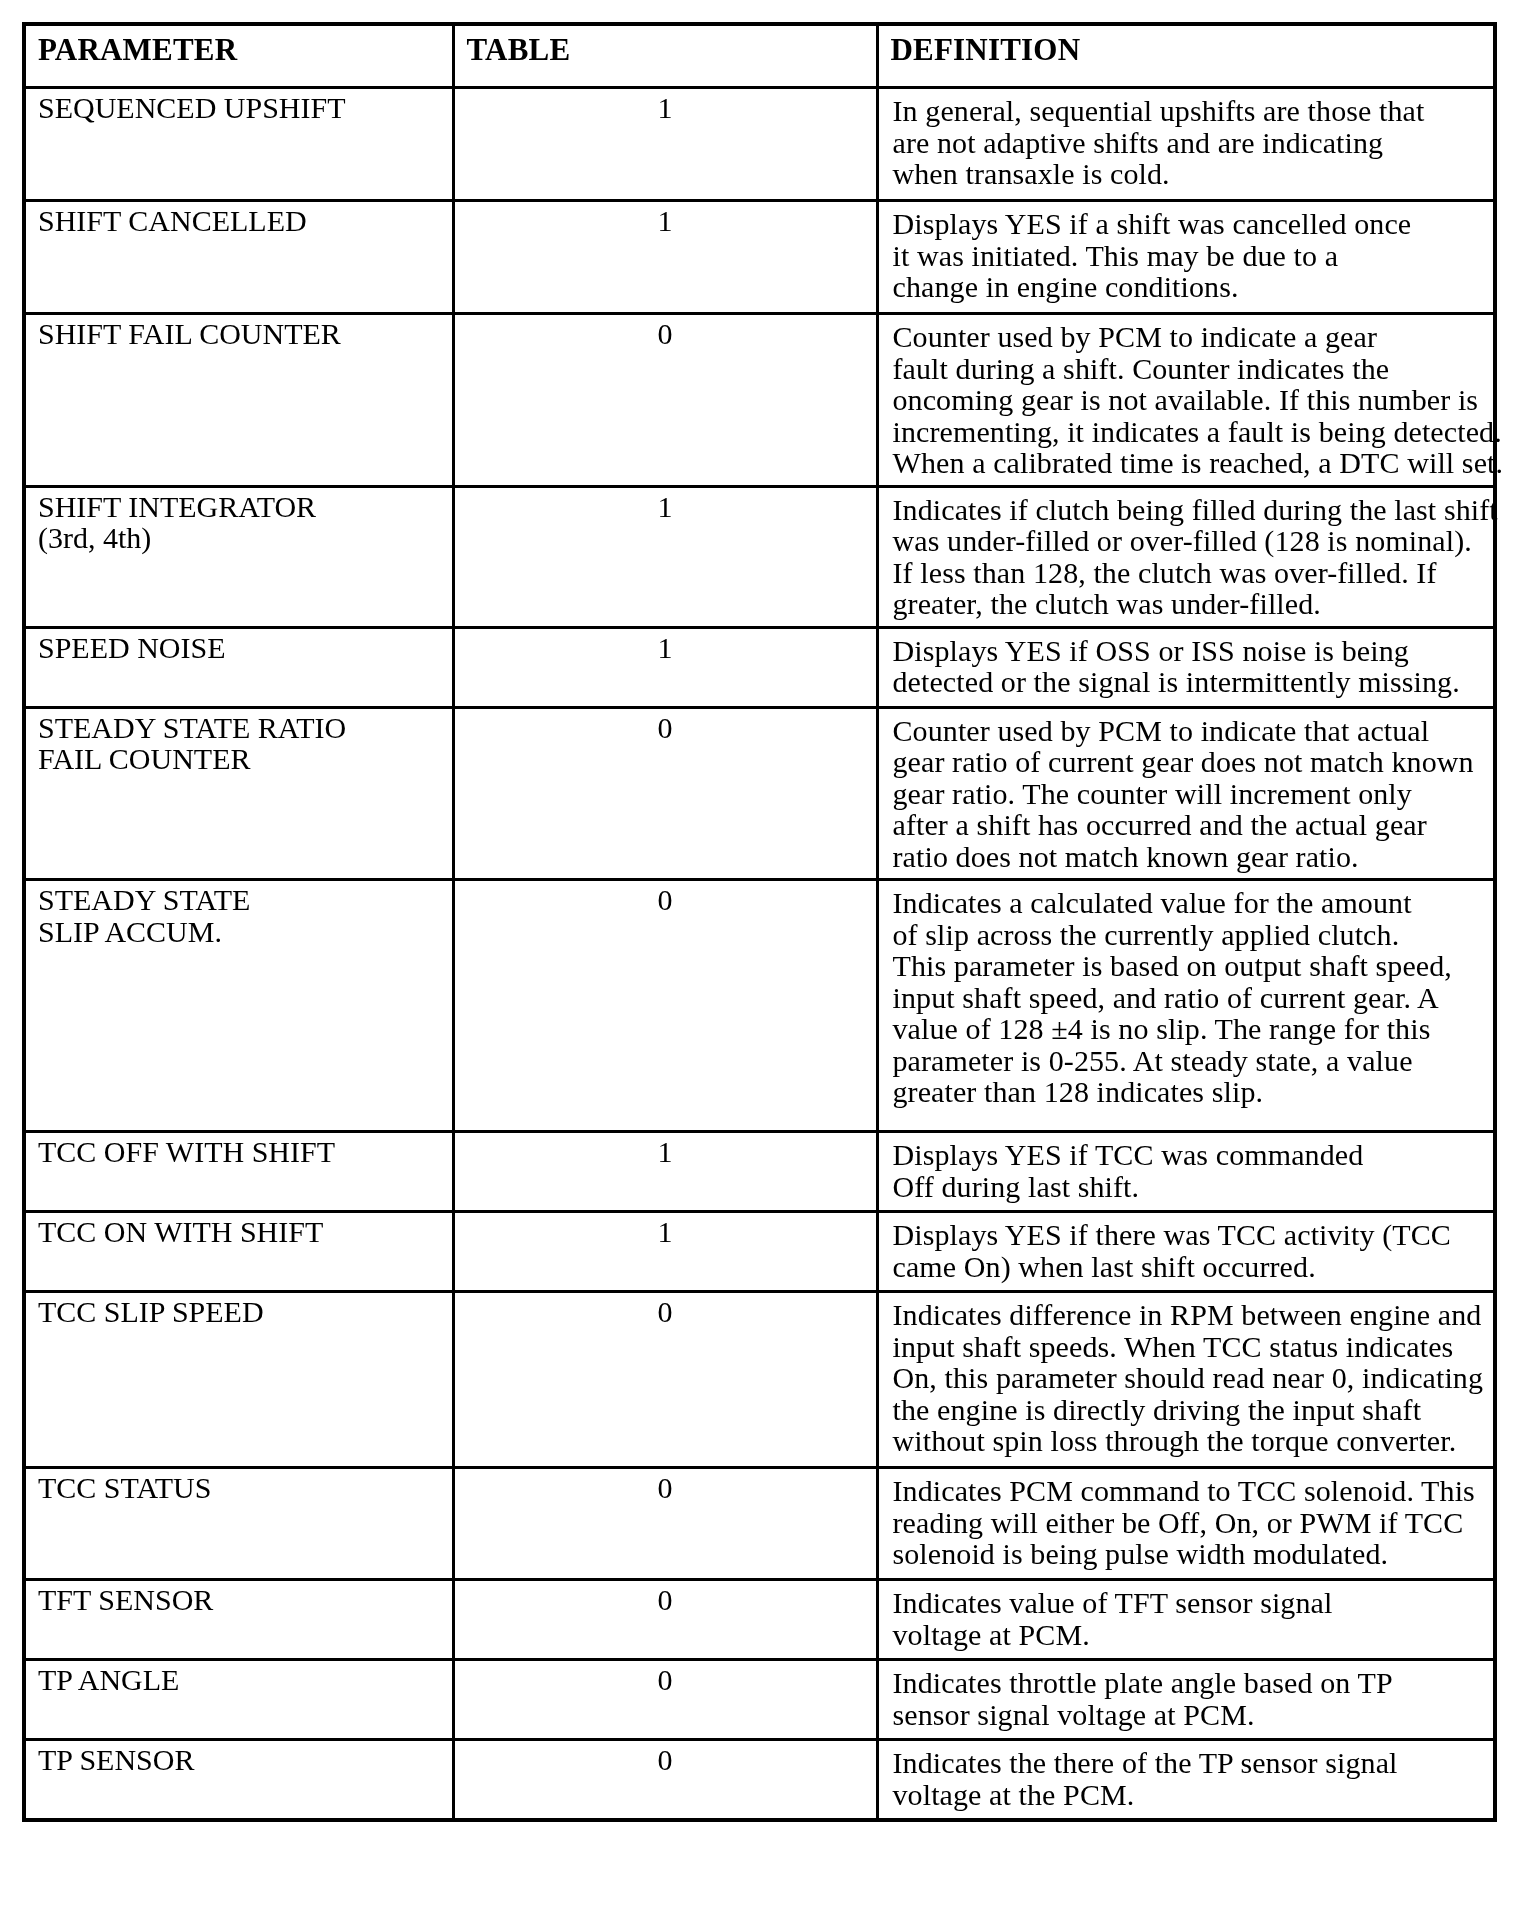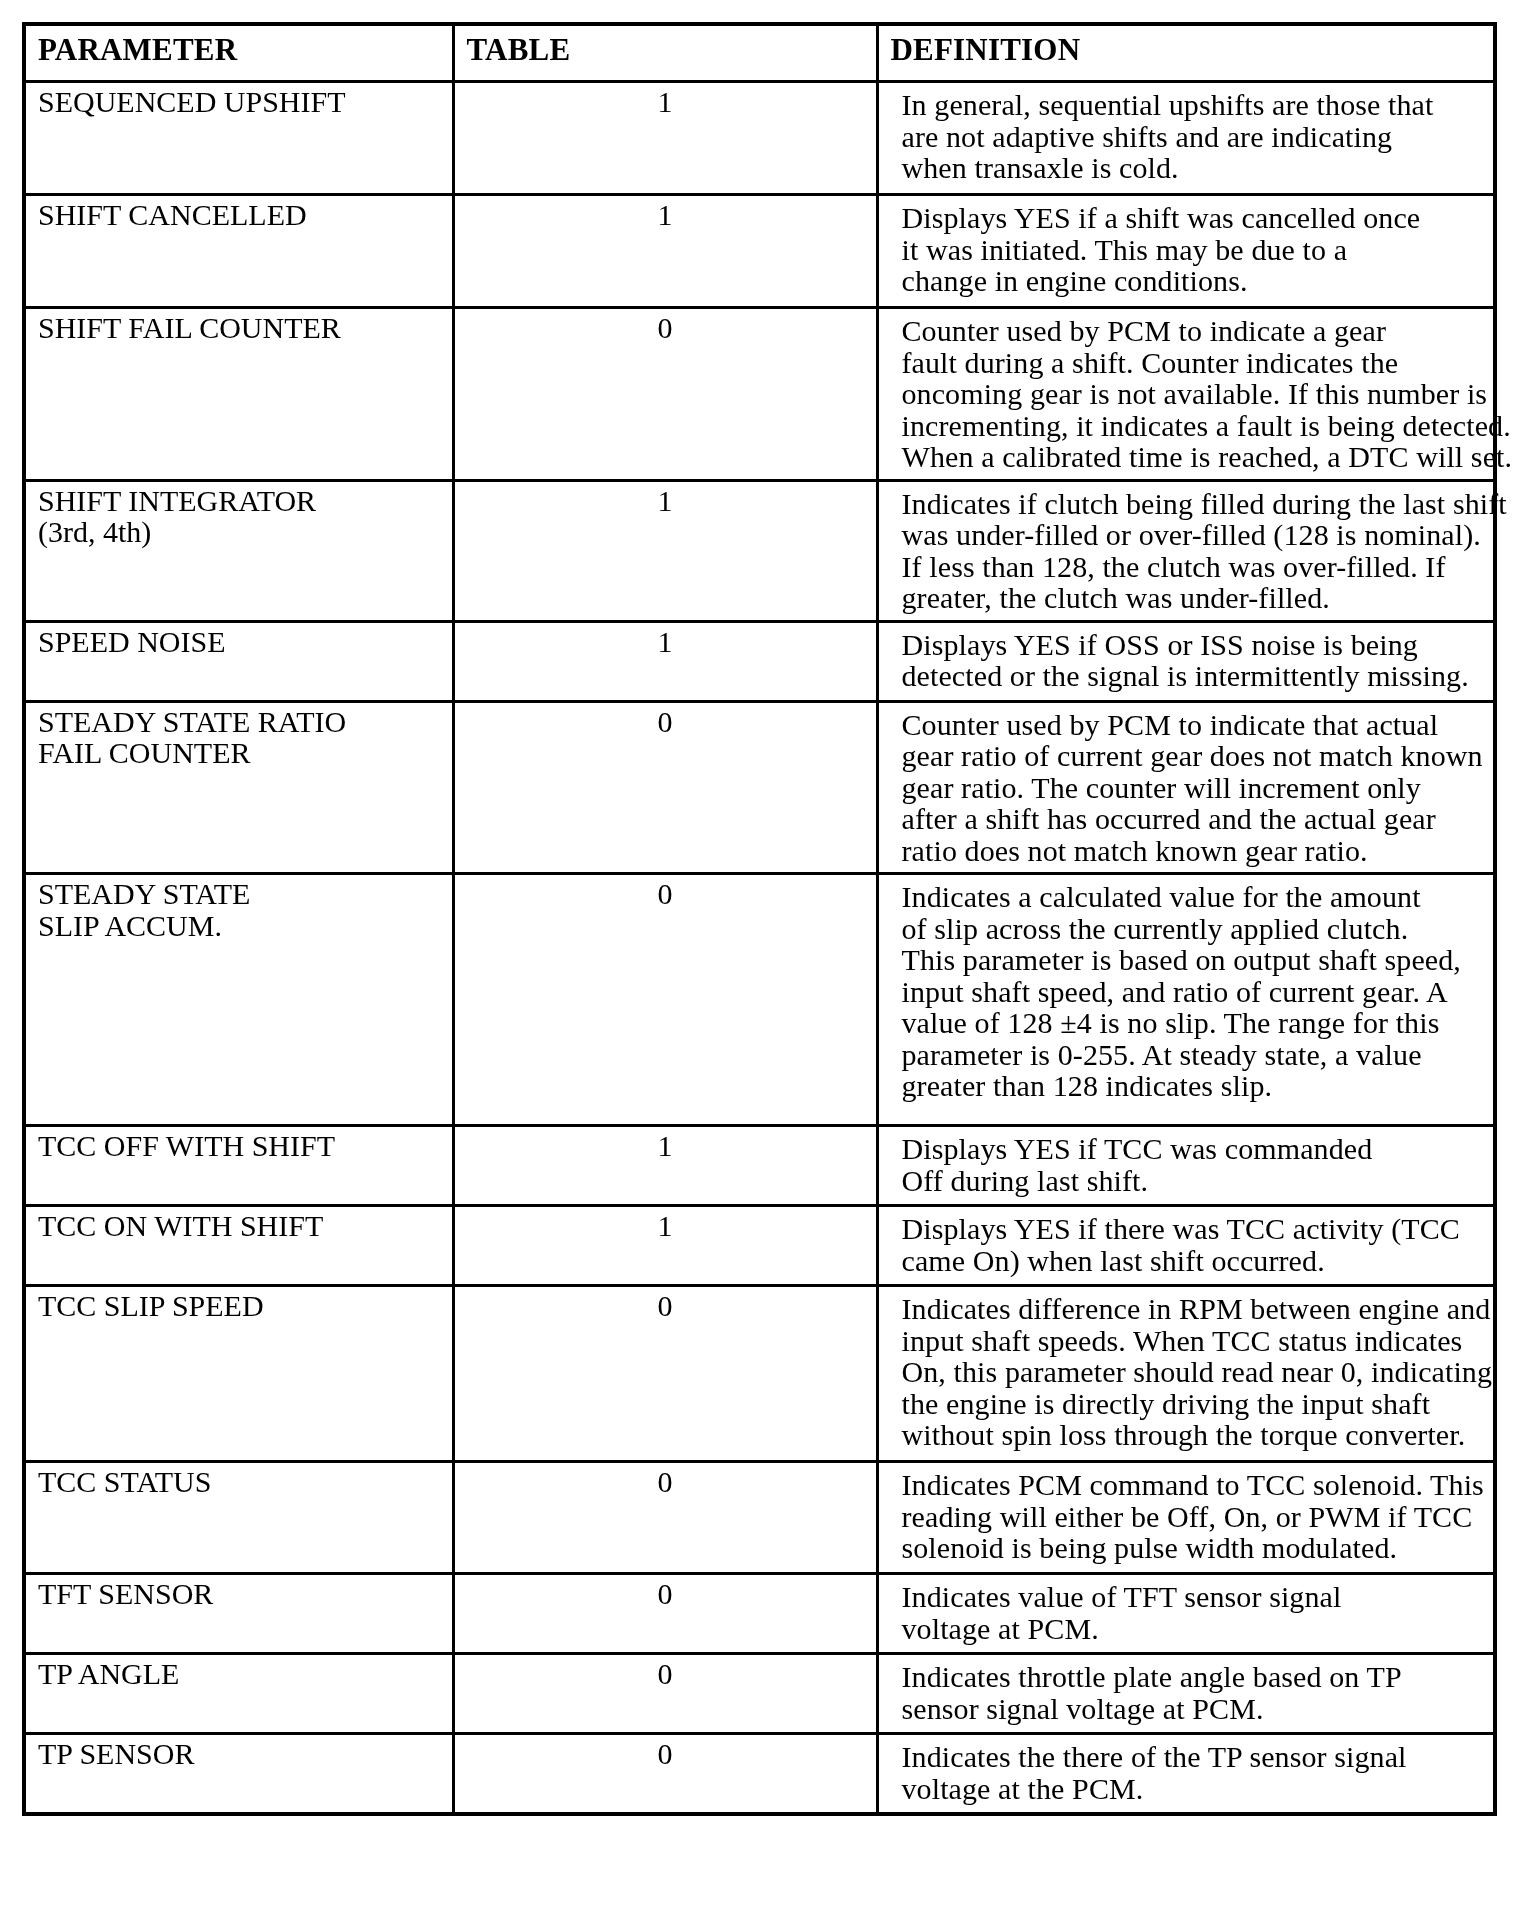--- a/index.html
+++ b/index.html
@@ -30,36 +30,36 @@
     .doc-table th, .doc-table td {
       border: 3px solid #000;
       vertical-align: top;
       text-align: left;
       padding: 0;
     }
     .doc-table th {
       font-weight: bold;
       font-size: 31px;
       height: 48px;
-      padding: 6px 0 0 12px;
+      padding: 6px 0 6px 12px;
       letter-spacing: 0.2px;
     }
     .doc-table td {
       font-size: 30px;
       line-height: 31.5px;
     }
     td.param {
       padding: 3px 8px 0 12px;
     }
     td.tval {
       text-align: center;
       padding: 3px 0 0 0;
     }
     td.def {
-      padding: 6px 6px 6px 23px;
+      padding: 6px 6px 6px 14px;
       letter-spacing: 0.1px;
     }
     .param-line { display: block; }
     .def-line { display: block; white-space: nowrap; }
   </style>
 </head>
 <body>
 
 <table class="doc-table">
   <colgroup>

